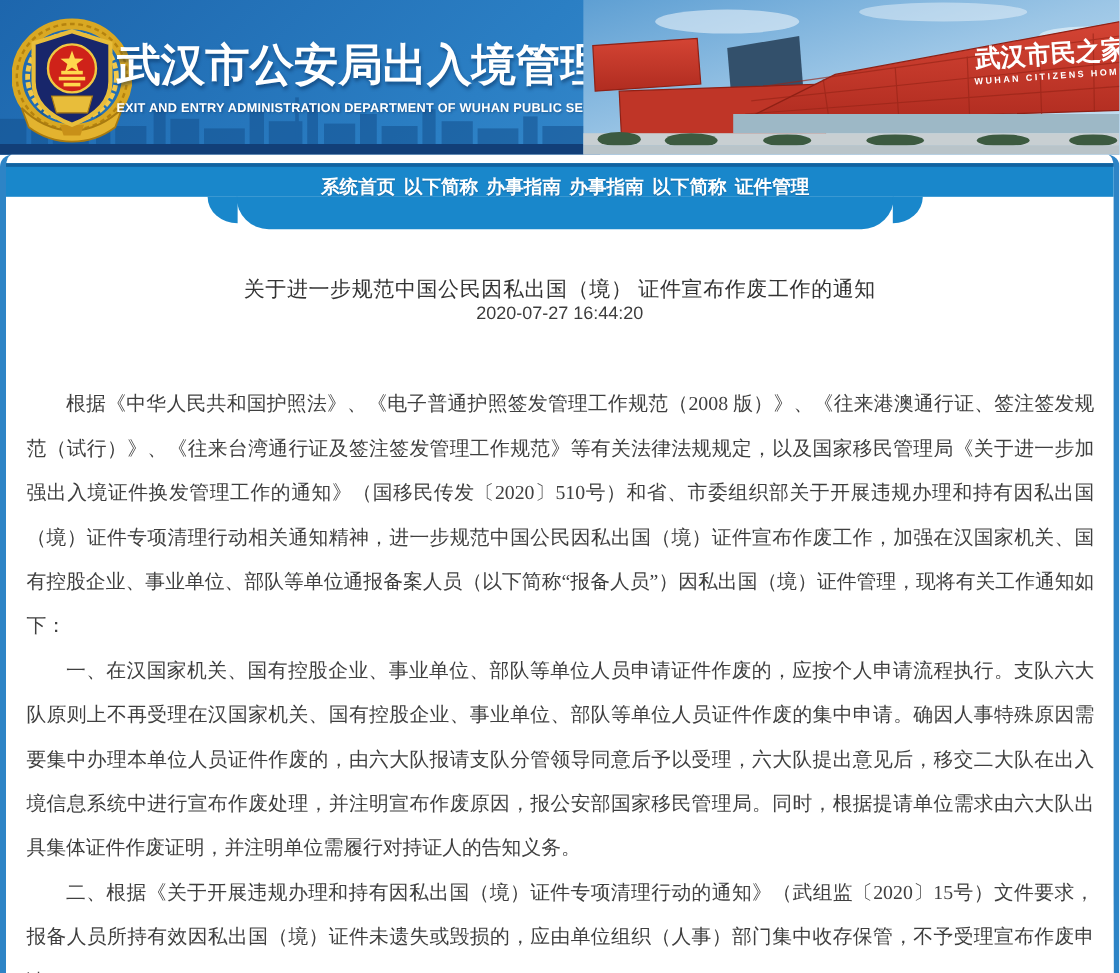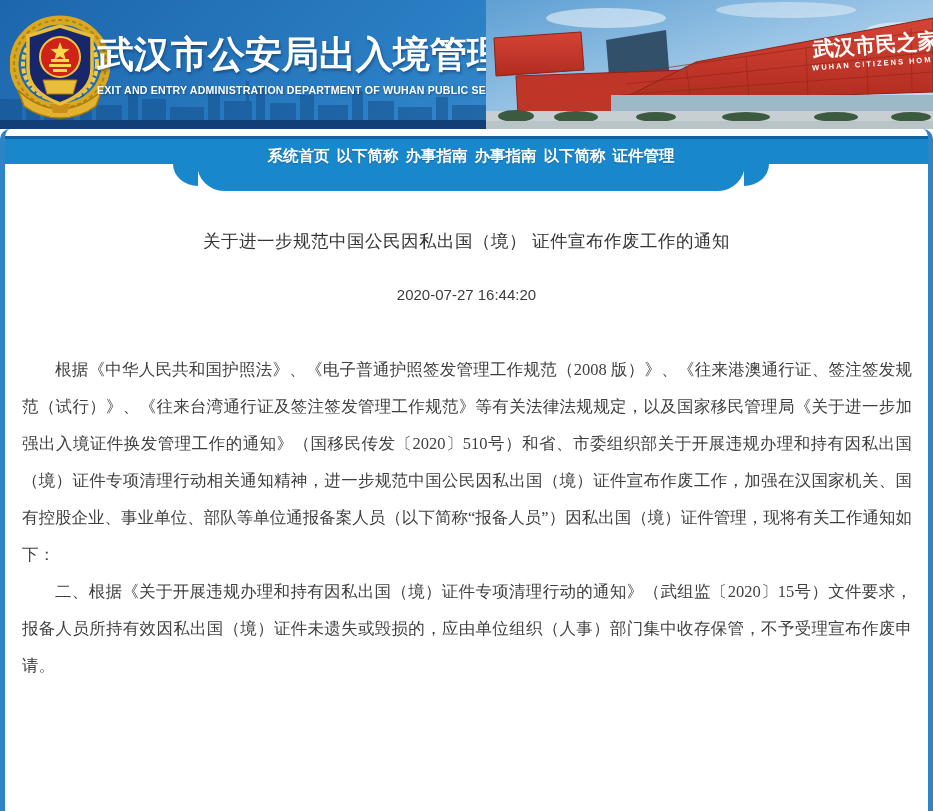--- a/index.html
+++ b/index.html
@@ -66,21 +66,21 @@
     white-space:nowrap; text-shadow:0 1px 1px rgba(0,40,80,.3);
   }
 
   
   .article { position:absolute; left:0; top:60px; width:923px; }
   .article-title {
     margin-top:40px; text-align:center; font-size:17.5px; color:#333;
     font-family:"Liberation Serif", serif; font-weight:400; letter-spacing:.5px;
   }
   .article-date {
-    margin-top:33px; text-align:center; font-size:15px; color:#3c3c3c;
+    text-align:center; font-size:15px; color:#3c3c3c;
     font-family:"Liberation Sans", sans-serif;
   }
   .article-body {
     margin-top:48px; padding:0 16px 0 17px;
     font-family:"Liberation Serif", serif;
     font-size:16.5px; line-height:37px; color:#3f3f3f;
     text-align:justify;
   }
   .article-body p.indent { text-indent:2em; }
 
@@ -221,17 +221,18 @@
       <span class="nav-item">以下简称</span>
       <span class="nav-item">证件管理</span>
     </div>
   </div>
 
   <div class="article">
     <div class="article-title">关于进一步规范中国公民因私出国（境） 证件宣布作废工作的通知</div>
     <div class="article-date">2020-07-27 16:44:20</div>
     <div class="article-body">
       <p class="indent">根据《中华人民共和国护照法》、《电子普通护照签发管理工作规范（2008 版）》、《往来港澳通行证、签注签发规范（试行）》、《往来台湾通行证及签注签发管理工作规范》等有关法律法规规定，以及国家移民管理局《关于进一步加强出入境证件换发管理工作的通知》（国移民传发〔2020〕510号）和省、市委组织部关于开展违规办理和持有因私出国（境）证件专项清理行动相关通知精神，进一步规范中国公民因私出国（境）证件宣布作废工作，加强在汉国家机关、国有控股企业、事业单位、部队等单位通报备案人员（以下简称“报备人员”）因私出国（境）证件管理，现将有关工作通知如下：</p>
+      <p class="indent">一、在汉国家机关、国有控股企业、事业单位、部队等单位人员申请证件作废的，应按个人申请流程执行。支队六大队原则上不再受理在汉国家机关、国有控股企业、事业单位、部队等单位人员证件作废的集中申请。确因人事特殊原因需要集中办理本单位人员证件作废的，由六大队报请支队分管领导同意后予以受理，六大队提出意见后，移交二大队在出入境信息系统中进行宣布作废处理，并注明宣布作废原因，报公安部国家移民管理局。同时，根据提请单位需求由六大队出具集体证件作废证明，并注明单位需履行对持证人的告知义务。</p>
       <p class="indent">二、根据《关于开展违规办理和持有因私出国（境）证件专项清理行动的通知》（武组监〔2020〕15号）文件要求，报备人员所持有效因私出国（境）证件未遗失或毁损的，应由单位组织（人事）部门集中收存保管，不予受理宣布作废申请。</p>
     </div>
   </div>
 
 </div>
 
 </body></html>

